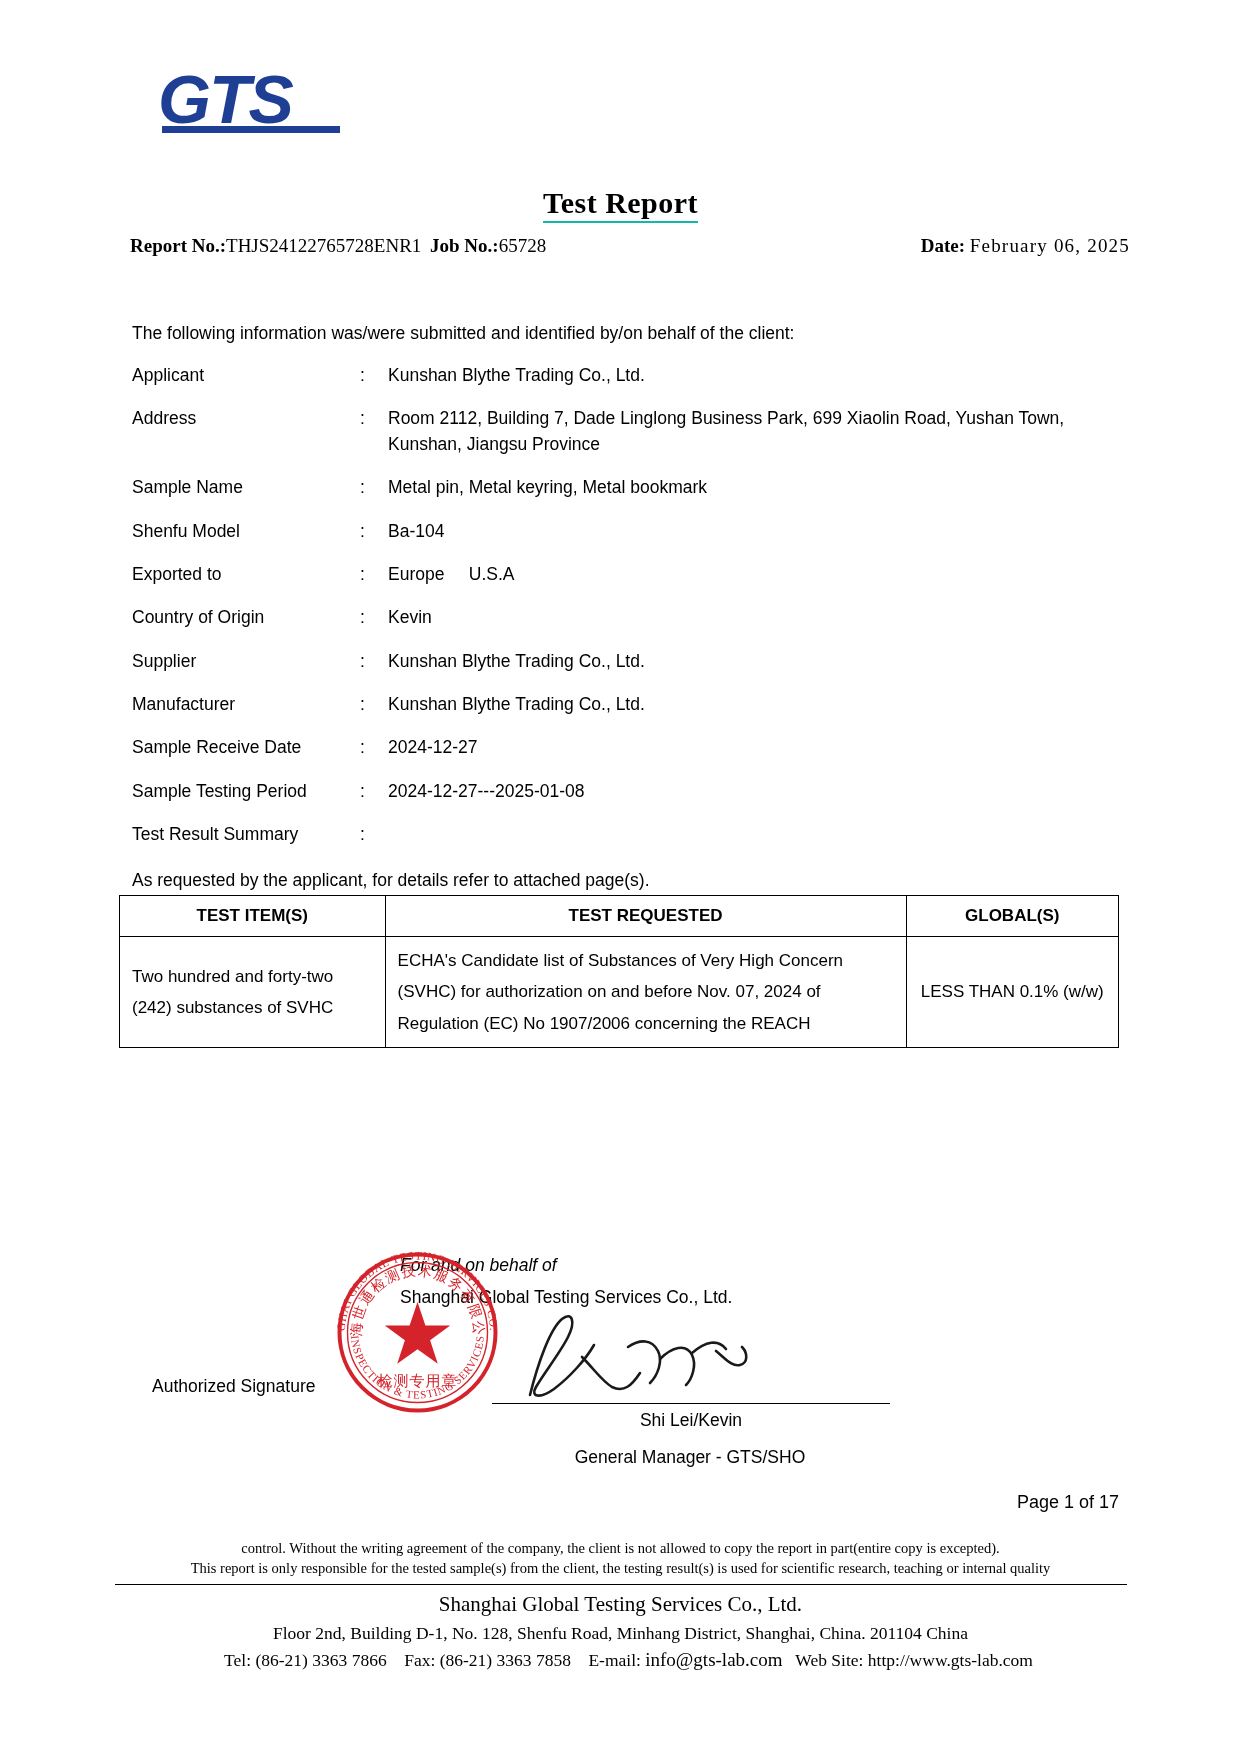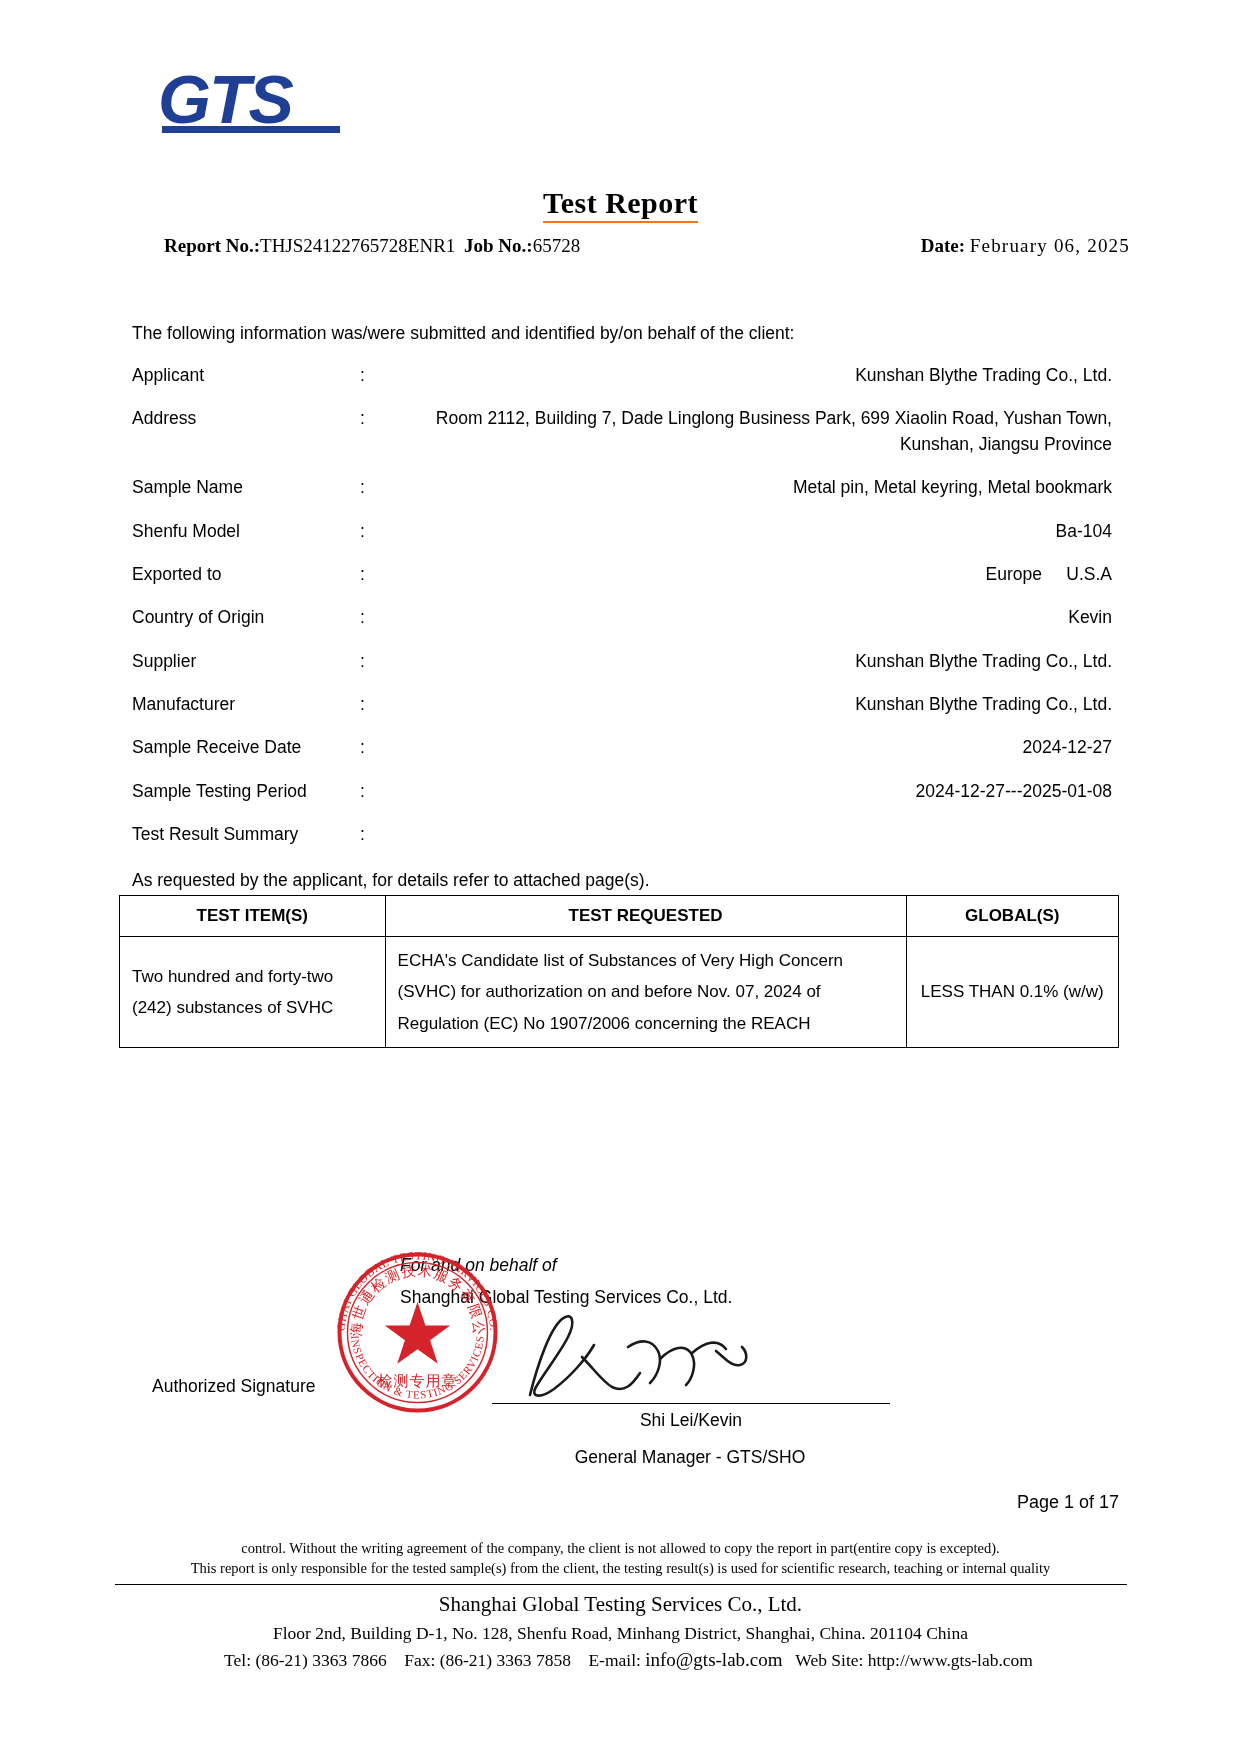--- a/index.html
+++ b/index.html
@@ -37,38 +37,38 @@
     top: 186px;
     left: 0;
     width: 1241px;
     text-align: center;
     font-family: "Liberation Serif", serif;
     font-size: 30px;
     font-weight: bold;
     letter-spacing: 0.5px;
   }
   .title span {
-    border-bottom: 2px solid #f97316;
+    border-bottom: 2px solid #14b8a6;
     padding-bottom: 2px;
   }
 
   
   .hdr-row {
     position: absolute;
     top: 235px;
     left: 130px;
     width: 1000px;
     font-family: "Liberation Serif", serif;
     font-size: 19px;
     display: flex;
     align-items: baseline;
   }
   .hdr-row .b { font-weight: bold; }
   .hdr-item { white-space: nowrap; }
-  .hdr-report { width: 300px; margin-left: 34px; }
+  .hdr-report { width: 300px; }
   .hdr-job { width: 320px; }
   .hdr-date { margin-left: auto; }
   .hdr-date .val { letter-spacing: 1.2px; font-family: "Liberation Serif", serif; }
 
   
   .intro {
     position: absolute;
     top: 323px;
     left: 132px;
     font-size: 17.5px;
@@ -83,21 +83,21 @@
     font-size: 17.5px;
   }
   .info-row {
     display: flex;
     align-items: flex-start;
     margin-bottom: 18px;
     line-height: 1.45;
   }
   .info-label { width: 228px; flex: none; }
   .info-colon { width: 28px; flex: none; }
-  .info-value { flex: 1; text-align: right; }
+  .info-value { flex: 1; }
 
   
   .as-requested {
     position: absolute;
     top: 870px;
     left: 132px;
     font-size: 17.5px;
   }
 
   

